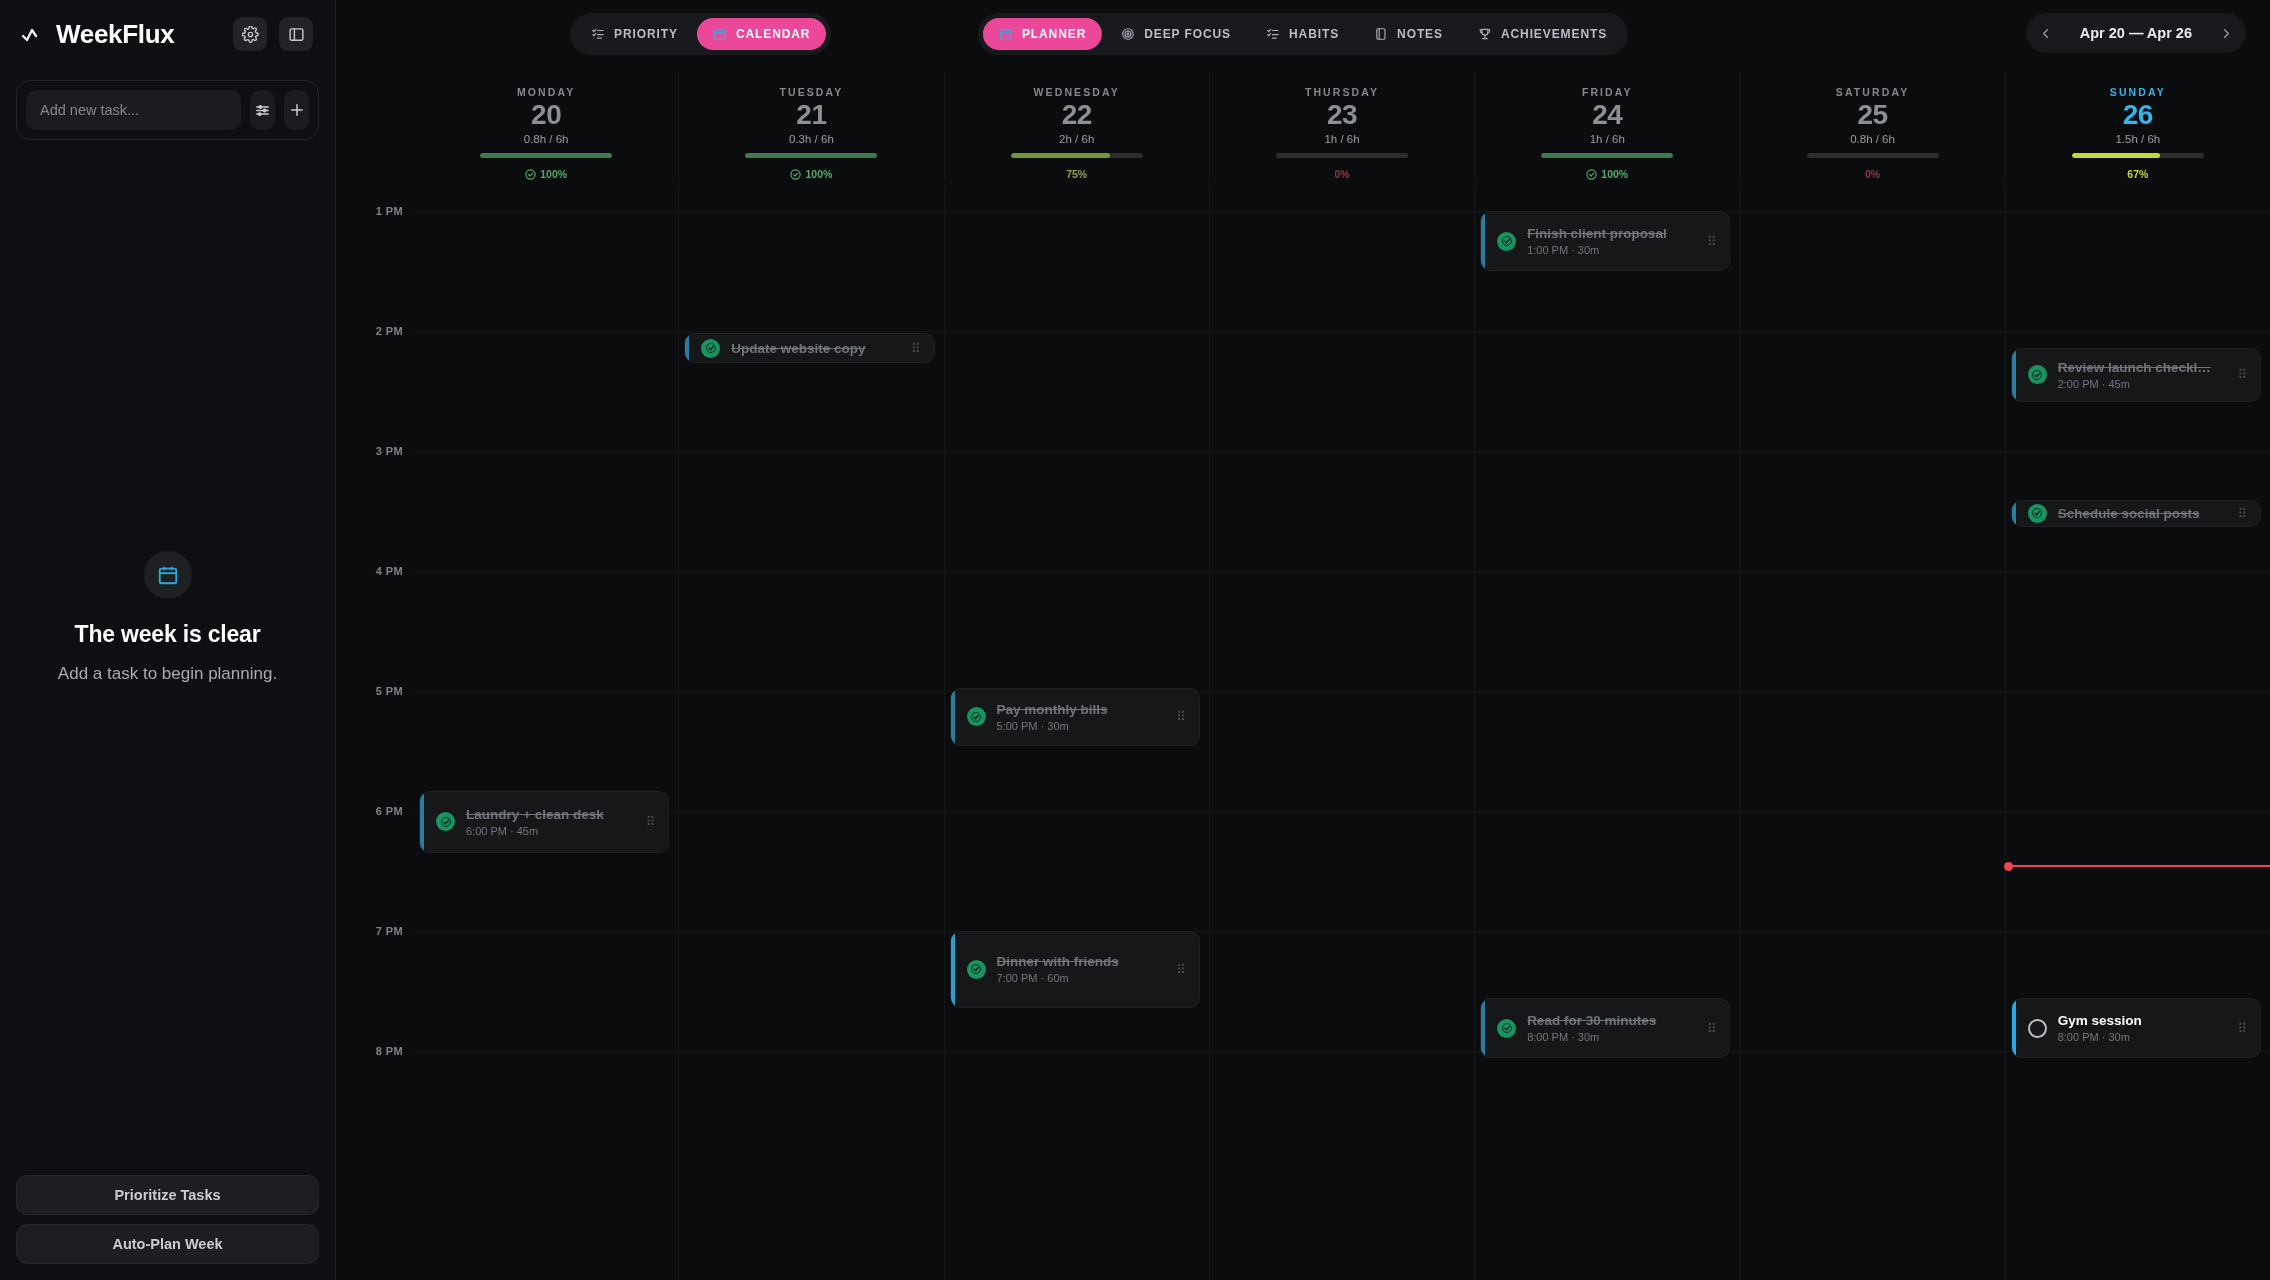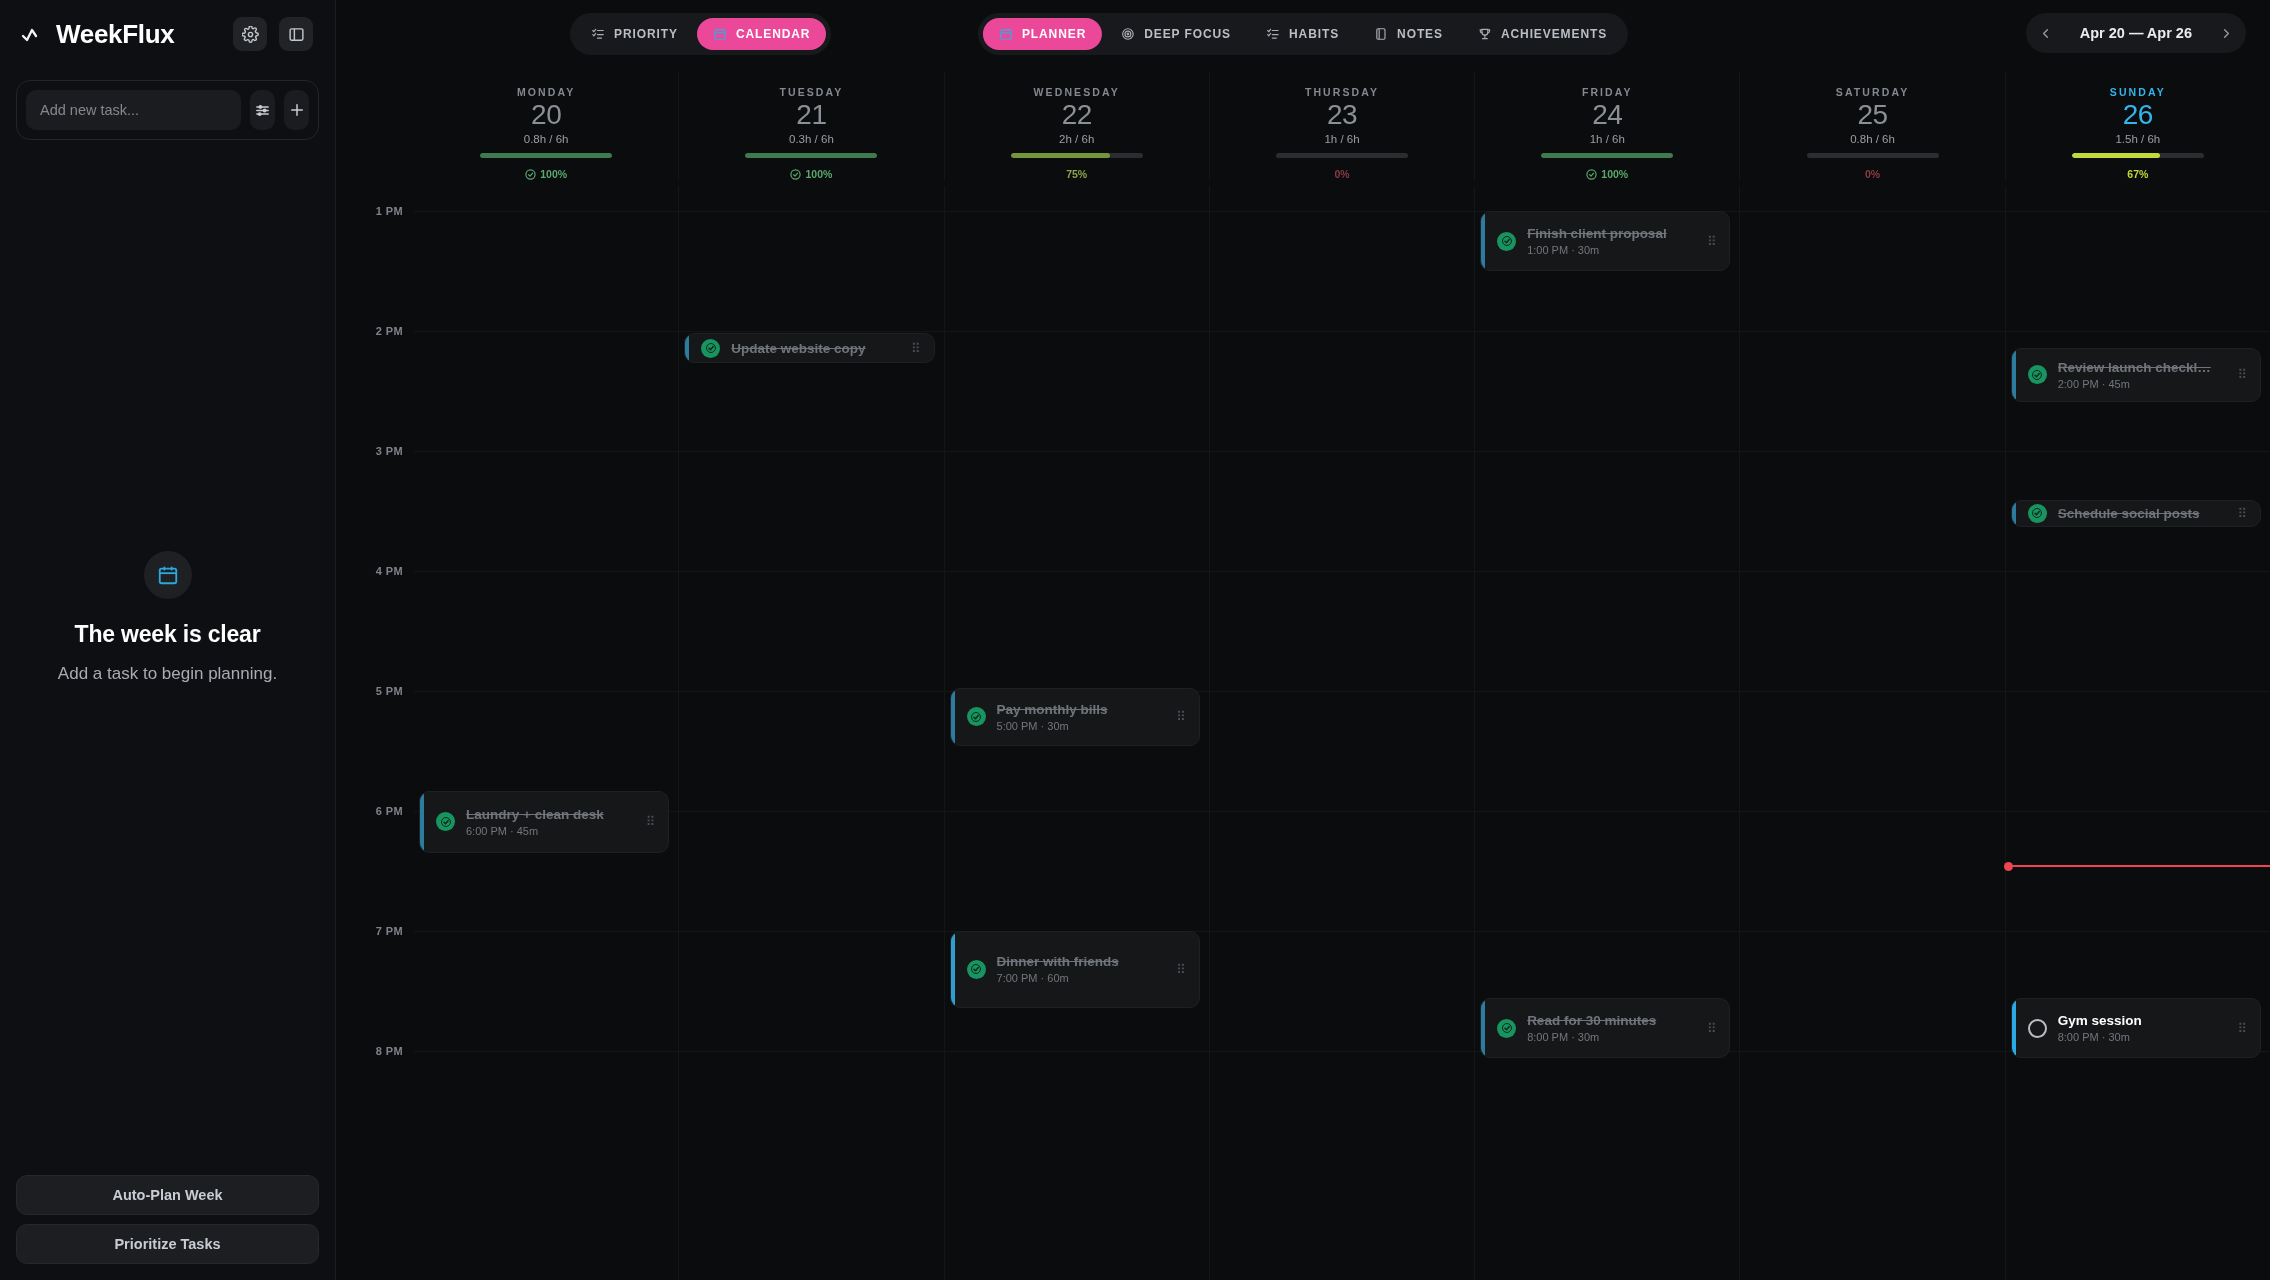--- a/index.html
+++ b/index.html
@@ -100,21 +100,21 @@
 
   
   .grid-head { display: flex; height: 120px; flex: 0 0 120px; align-items: center; }
   .gutter-head { width: 78px; flex: 0 0 78px; }
   .dayhead {
     flex: 1; display: flex; flex-direction: column; align-items: center;
     padding-top: 14px; border-left: 1px solid #141619; position: relative;
   }
   .dayhead:first-of-type { border-left: none; }
   .dh-name { font-size: 10.5px; font-weight: bold; letter-spacing: 2.1px; color: #84888f; }
-  .dh-num { font-size: 28px; font-weight: normal; color: #8b8f96; line-height: 1.18; letter-spacing: -0.5px;}
+  .dh-num { font-size: 28px; font-weight: bold; color: #8b8f96; line-height: 1.18; letter-spacing: -0.5px;}
   .dayhead.today .dh-name { color: #35b4ea; }
   .dayhead.today .dh-num { color: #35b4ea; }
   .dh-hours { font-size: 11.5px; color: #9a9ea5; margin-top: 2px; }
   .dh-bar {
     width: 132px; height: 5px; border-radius: 3px; background: #2b2d31;
     margin-top: 8px; overflow: hidden;
   }
   .dh-fill { height: 100%; border-radius: 3px; }
   .dh-pct { font-size: 10.5px; font-weight: bold; margin-top: 10px; display: flex; align-items: center; gap: 4px;}
 
@@ -214,22 +214,22 @@
             <line x1="3" y1="10" x2="21" y2="10"></line>
             <line x1="8" y1="3" x2="8" y2="7"></line>
             <line x1="16" y1="3" x2="16" y2="7"></line>
           </svg>
       </div>
       <div class="empty-title">The week is clear</div>
       <div class="empty-sub">Add a task to begin planning.</div>
     </div>
 
     <div class="side-actions">
+      <button class="wide-btn">Prioritize Tasks</button>
       <button class="wide-btn">Auto-Plan Week</button>
-      <button class="wide-btn">Prioritize Tasks</button>
     </div>
   </div>
 
   <div id="main">
 
     <div class="topbar">
       <div class="pill-group" id="group-mode">
           <button class="pill">
             <span class="ic">
               <svg width="14" height="14" viewBox="0 0 24 24" fill="none" stroke="currentColor" stroke-width="2" stroke-linecap="round">

